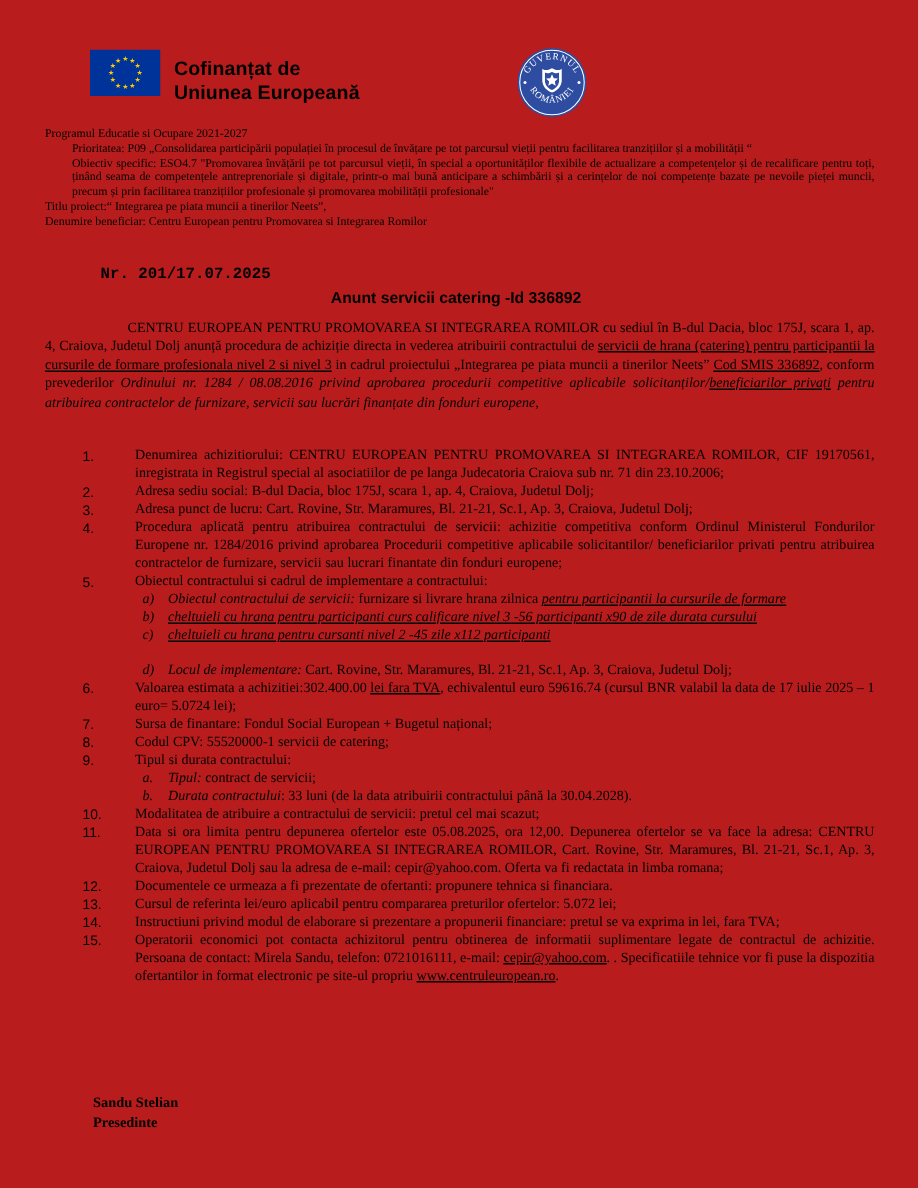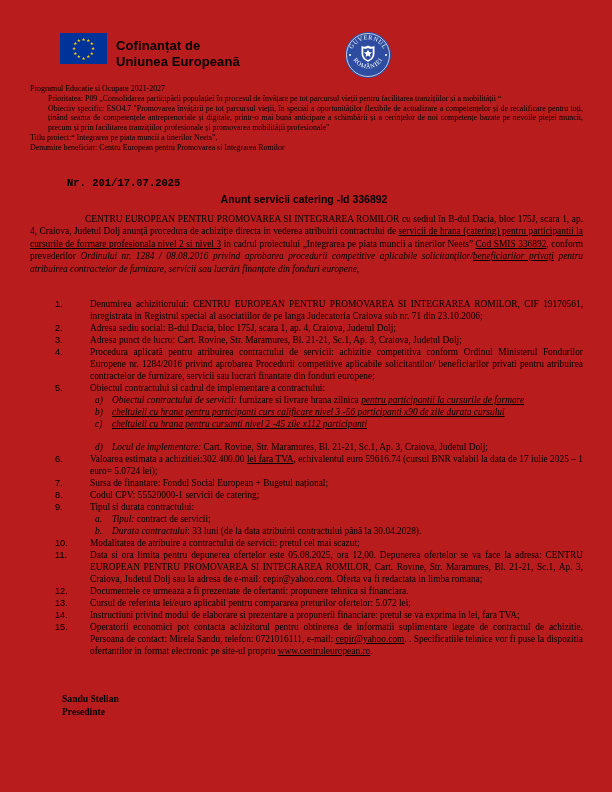--- a/index.html
+++ b/index.html
@@ -41,21 +41,21 @@
   .list { position:absolute; left:55px; top:298px; width:528px; font-size:9.4px; line-height:12px; }
   .item { display:flex; }
   .num { width:35px; flex:none; font-family:"Liberation Sans", sans-serif; font-size:9.2px; }
   .ibody { flex:1; text-align:justify; }
   .sub { display:flex; margin-left:40px; }
   .sub .letter { width:17px; flex:none; font-style:italic; }
   .sub .sbody { flex:1; }
   .gap { margin-top:11px; }
 
   .signature {
-    position:absolute; left:62px; top:693px;
+    position:absolute; left:62px; top:730px;
     font-weight:bold; font-size:9.6px; line-height:12.5px;
   }
 </style>
 </head>
 <body>
 
 <div class="page">
 
   <div class="eu-flag">
     <svg width="47" height="31" viewBox="0 0 47 31">

